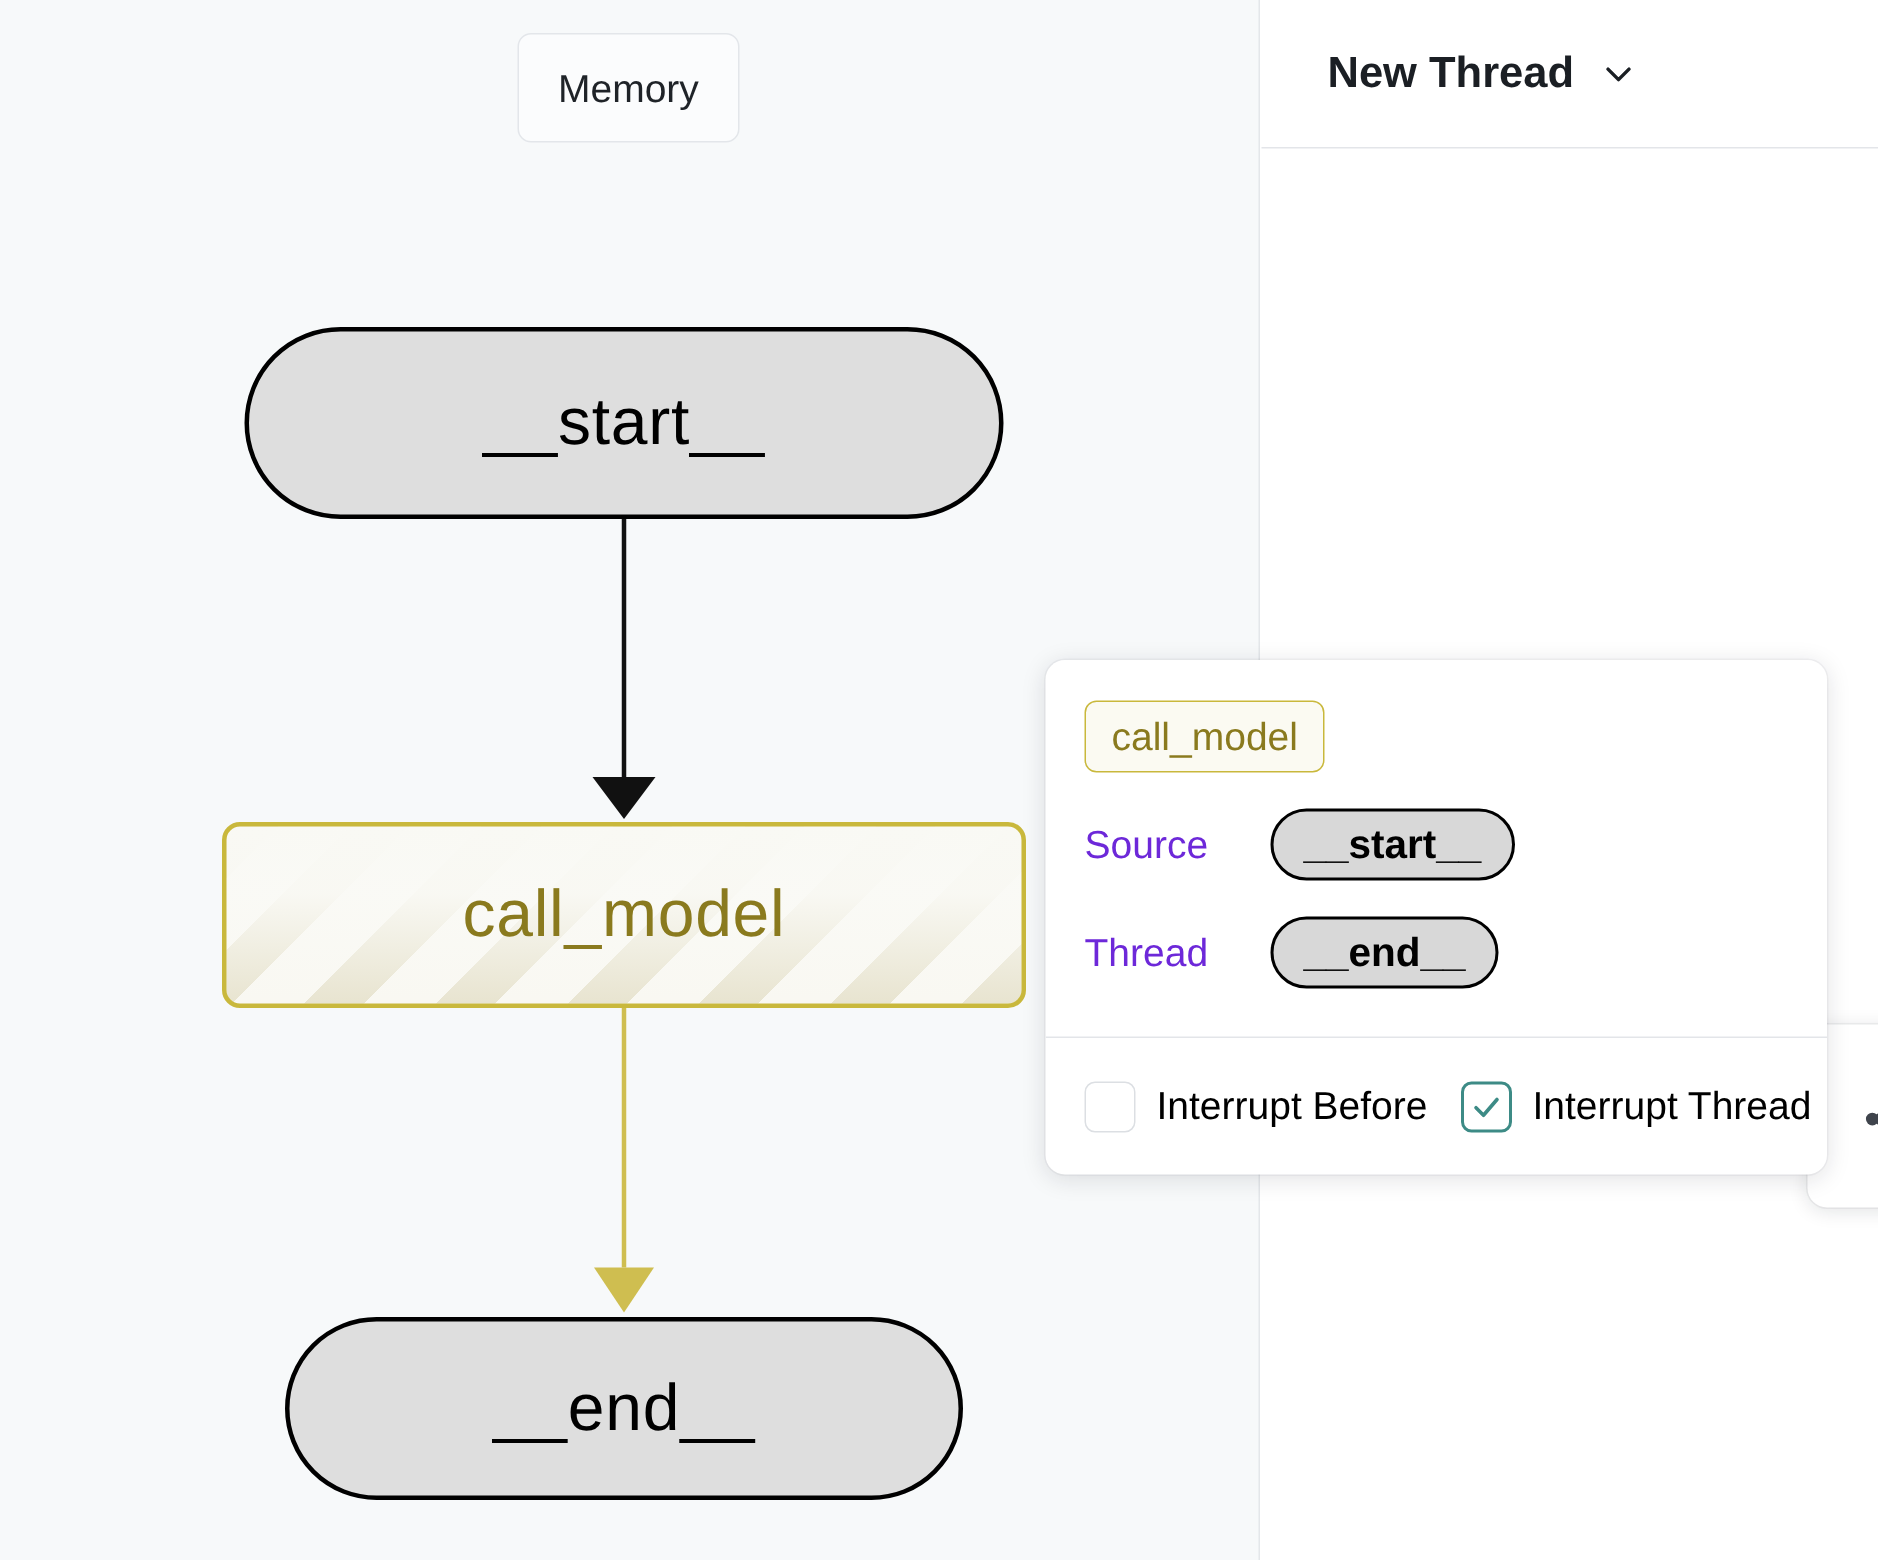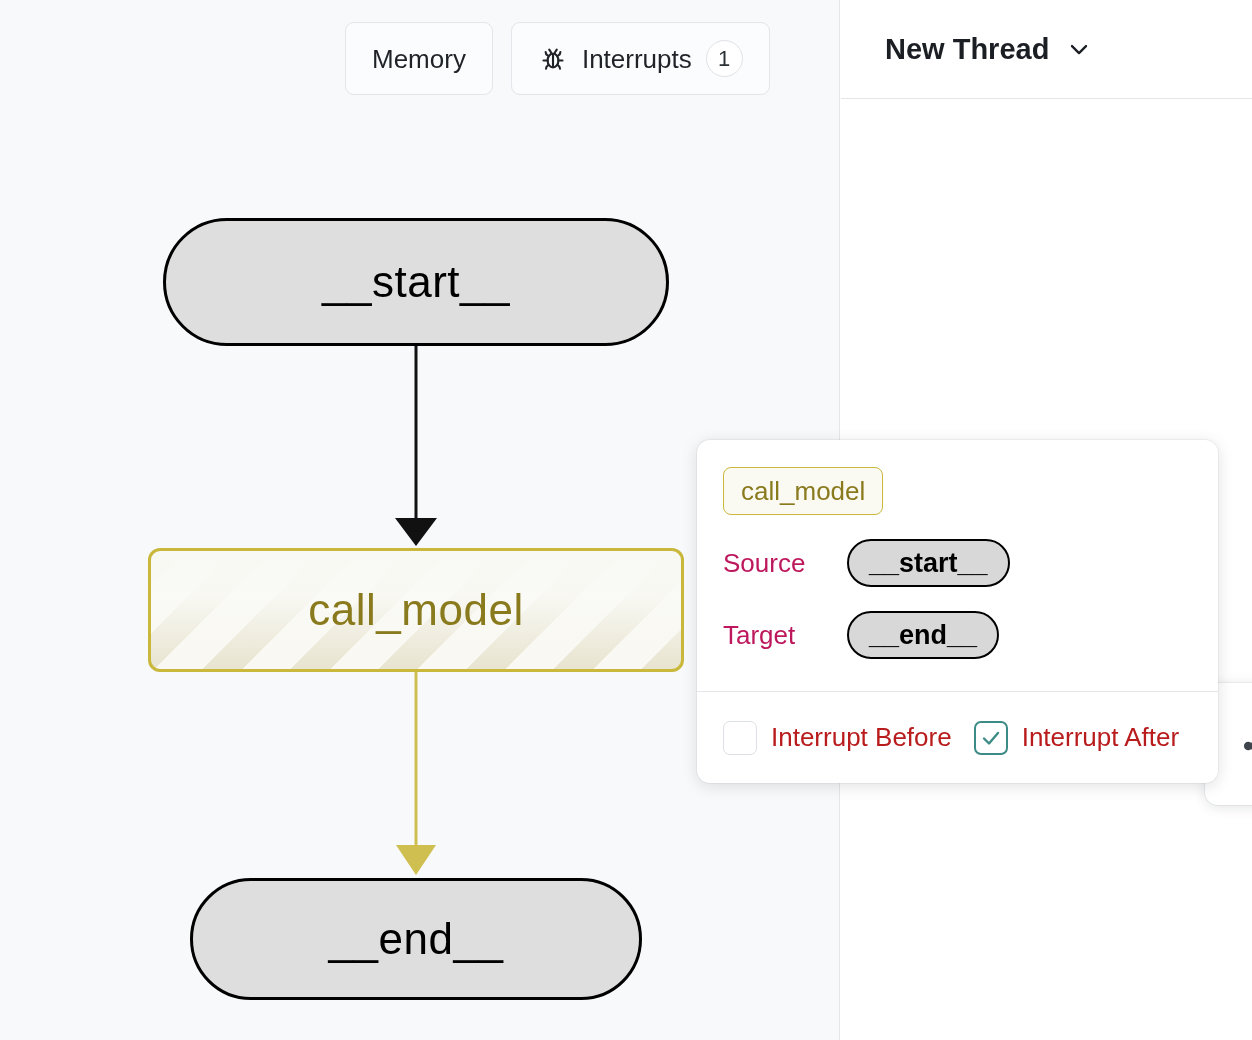--- a/index.html
+++ b/index.html
@@ -90,21 +90,21 @@
   .chip-node {
     display: inline-flex; align-items: center; justify-content: center;
     height: 48px; padding: 0 17px;
     background: #fbfaf2;
     border: 1px solid #c9b83c;
     border-radius: 8px;
     color: #8a7a1e; font-size: 26px;
   }
   .pop-row { display: flex; align-items: center; margin-top: 24px; }
   .pop-row-label {
-    width: 124px; font-size: 26px; color: #be185d;
+    width: 124px; font-size: 26px; color: #6d28d9;
   }
   .mini-pill {
     display: inline-flex; align-items: center; justify-content: center;
     height: 48px; min-width: 130px; padding: 0 20px;
     background: #d8d8d8;
     border: 2.5px solid #000000;
     border-radius: 999px;
     font-size: 27px; color: #000000; font-weight: 700;
   }
   .pop-footer {
@@ -115,21 +115,21 @@
   }
   .check-item { display: flex; align-items: center; gap: 14px; cursor: pointer; }
   .check-box {
     width: 34px; height: 34px; border-radius: 7px;
     border: 1px solid #dcdfe3; background: #ffffff;
     display: flex; align-items: center; justify-content: center;
     flex: none;
   }
   .check-box.checked { border: 2px solid #3d8b86; }
   .check-box svg { width: 24px; height: 24px; display: block; }
-  .check-label { font-size: 26px; color: #b91c1c; white-space: nowrap; }
+  .check-label { font-size: 26px; color: #000000; white-space: nowrap; }
 
   
   .right-panel {
     position: absolute; left: 841px; top: 0;
     width: 411px; height: 1040px;
     background: #ffffff;
   }
   .thread-header {
     height: 99px;
     border-bottom: 1px solid #e3e5e9;
@@ -176,36 +176,20 @@
       <line x1="416" y1="346" x2="416" y2="518" stroke="#111111" stroke-width="3"></line>
       <polygon points="395,518 437,518 416,546" fill="#111111"></polygon>
 
       <line x1="416" y1="672" x2="416" y2="845" stroke="#cfbe50" stroke-width="3"></line>
       <polygon points="396,845 436,845 416,875" fill="#cfbe50"></polygon>
     </svg>
 
     <div class="graph-toolbar">
       <button class="tool-btn">
         <span class="lbl">Memory</span>
-      </button>
-      <button class="tool-btn">
-        <span class="bug-icon">
-          <svg viewBox="0 0 24 24" fill="none" stroke="#1f2328" stroke-width="1.7" stroke-linecap="round">
-            <path d="M9 4.5 L10.4 6.6 M15 4.5 L13.6 6.6"></path>
-            <ellipse cx="12" cy="13.2" rx="4.3" ry="5.6" fill="none"></ellipse>
-            <path d="M7.9 9.3 C6.6 8.6 6.1 7.6 6.1 6.4"></path>
-            <path d="M16.1 9.3 C17.4 8.6 17.9 7.6 17.9 6.4"></path>
-            <path d="M7.7 13.2 H4.4 M16.3 13.2 H19.6"></path>
-            <path d="M8.1 16.9 C6.9 17.6 6.4 18.6 6.4 19.8"></path>
-            <path d="M15.9 16.9 C17.1 17.6 17.6 18.6 17.6 19.8"></path>
-            <path d="M12 8.1 V18.4"></path>
-          </svg>
-        </span>
-        <span class="lbl">Interrupts</span>
-        <span class="badge-count">1</span>
       </button>
     </div>
 
     <div class="node node-terminal" id="node-start">
       <span>__start__</span>
     </div>
 
     <div class="node node-active">
       <span>call_model</span>
     </div>
@@ -245,34 +229,34 @@
   <div class="popover">
     <div class="pop-body">
       <div class="chip-node">call_model</div>
 
       <div class="pop-row">
         <span class="pop-row-label">Source</span>
         <span class="mini-pill">__start__</span>
       </div>
 
       <div class="pop-row">
-        <span class="pop-row-label">Target</span>
+        <span class="pop-row-label">Thread</span>
         <span class="mini-pill">__end__</span>
       </div>
     </div>
 
     <div class="pop-footer">
       <label class="check-item">
         <span class="check-box"></span>
         <span class="check-label">Interrupt Before</span>
       </label>
       <label class="check-item">
         <span class="check-box checked">
           <svg viewBox="0 0 24 24" fill="none" stroke="#3d8b86" stroke-width="2.4" stroke-linecap="round" stroke-linejoin="round">
             <polyline points="5,12.5 10,17.5 19,7"></polyline>
           </svg>
         </span>
-        <span class="check-label">Interrupt After</span>
+        <span class="check-label">Interrupt Thread</span>
       </label>
     </div>
   </div>
 
 </div>
 
 </body></html>

